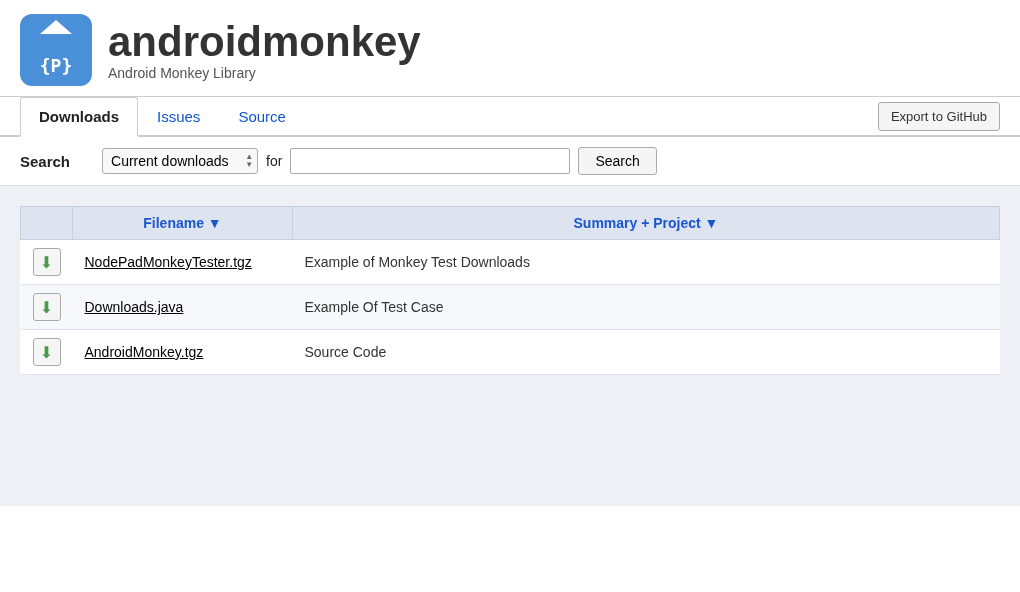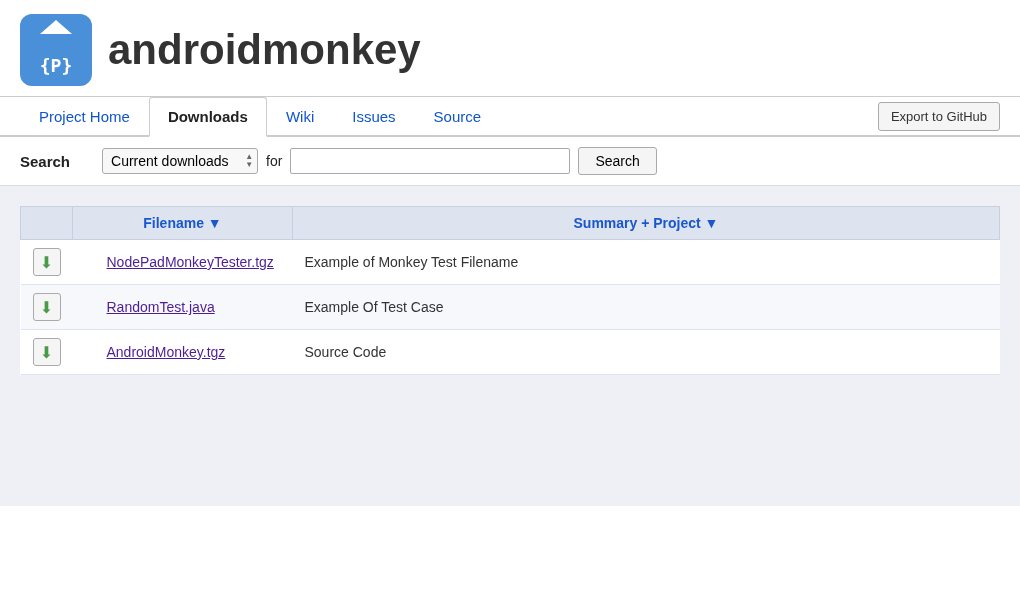--- a/index.html
+++ b/index.html
@@ -201,47 +201,45 @@
       width: 28px;
       height: 28px;
       border: 1px solid #aaa;
       background: #f5f5f5;
       border-radius: 3px;
       cursor: pointer;
       color: #4a9a4a;
       font-size: 16px;
     }
     .file-link {
-      color: #4c1d95;
-      cursor: pointer;
-      font-size: 14px;
-      margin-left: 22px;
+      color: #000000;
+      cursor: pointer;
+      font-size: 14px;
     }
     .summary-text {
       color: #333;
     }
     .bottom-spacer {
       height: 20px;
       background: #eef0f5;
     }
   </style>
 </head>
 <body>
 
 <div class="header">
   <div class="logo-icon"></div>
   <div class="header-text">
     <h1>androidmonkey</h1>
+    <p>Android Monkey Library</p>
   </div>
 </div>
 
 <nav class="nav-bar">
-  <a class="nav-item" href="#">Project Home</a>
   <a class="nav-item active" href="#">Downloads</a>
-  <a class="nav-item" href="#">Wiki</a>
   <a class="nav-item" href="#">Issues</a>
   <a class="nav-item" href="#">Source</a>
   <button class="nav-export">Export to GitHub</button>
 </nav>
 
 <div class="search-bar">
   <span class="search-label">Search</span>
   <div class="search-select-wrapper">
     <select class="search-select">
       <option>Current downloads</option>
@@ -263,25 +261,25 @@
       <tr>
         <th style="width:44px;"></th>
         <th style="width:220px;cursor:pointer;">Filename ▼</th>
         <th style="cursor:pointer;">Summary + Project ▼</th>
       </tr>
     </thead>
     <tbody id="table-body">
     <tr>
           <td class="download-icon-cell"><div class="download-icon-btn">⬇</div></td>
           <td><a href="#" class="file-link">NodePadMonkeyTester.tgz</a></td>
-          <td class="summary-text">Example of Monkey Test Filename</td>
+          <td class="summary-text">Example of Monkey Test Downloads</td>
         </tr>
         <tr>
           <td class="download-icon-cell"><div class="download-icon-btn">⬇</div></td>
-          <td><a href="#" class="file-link">RandomTest.java</a></td>
+          <td><a href="#" class="file-link">Downloads.java</a></td>
           <td class="summary-text">Example Of Test Case</td>
         </tr>
         <tr>
           <td class="download-icon-cell"><div class="download-icon-btn">⬇</div></td>
           <td><a href="#" class="file-link">AndroidMonkey.tgz</a></td>
           <td class="summary-text">Source Code</td>
         </tr>
       </tbody>
   </table>
 </div>

